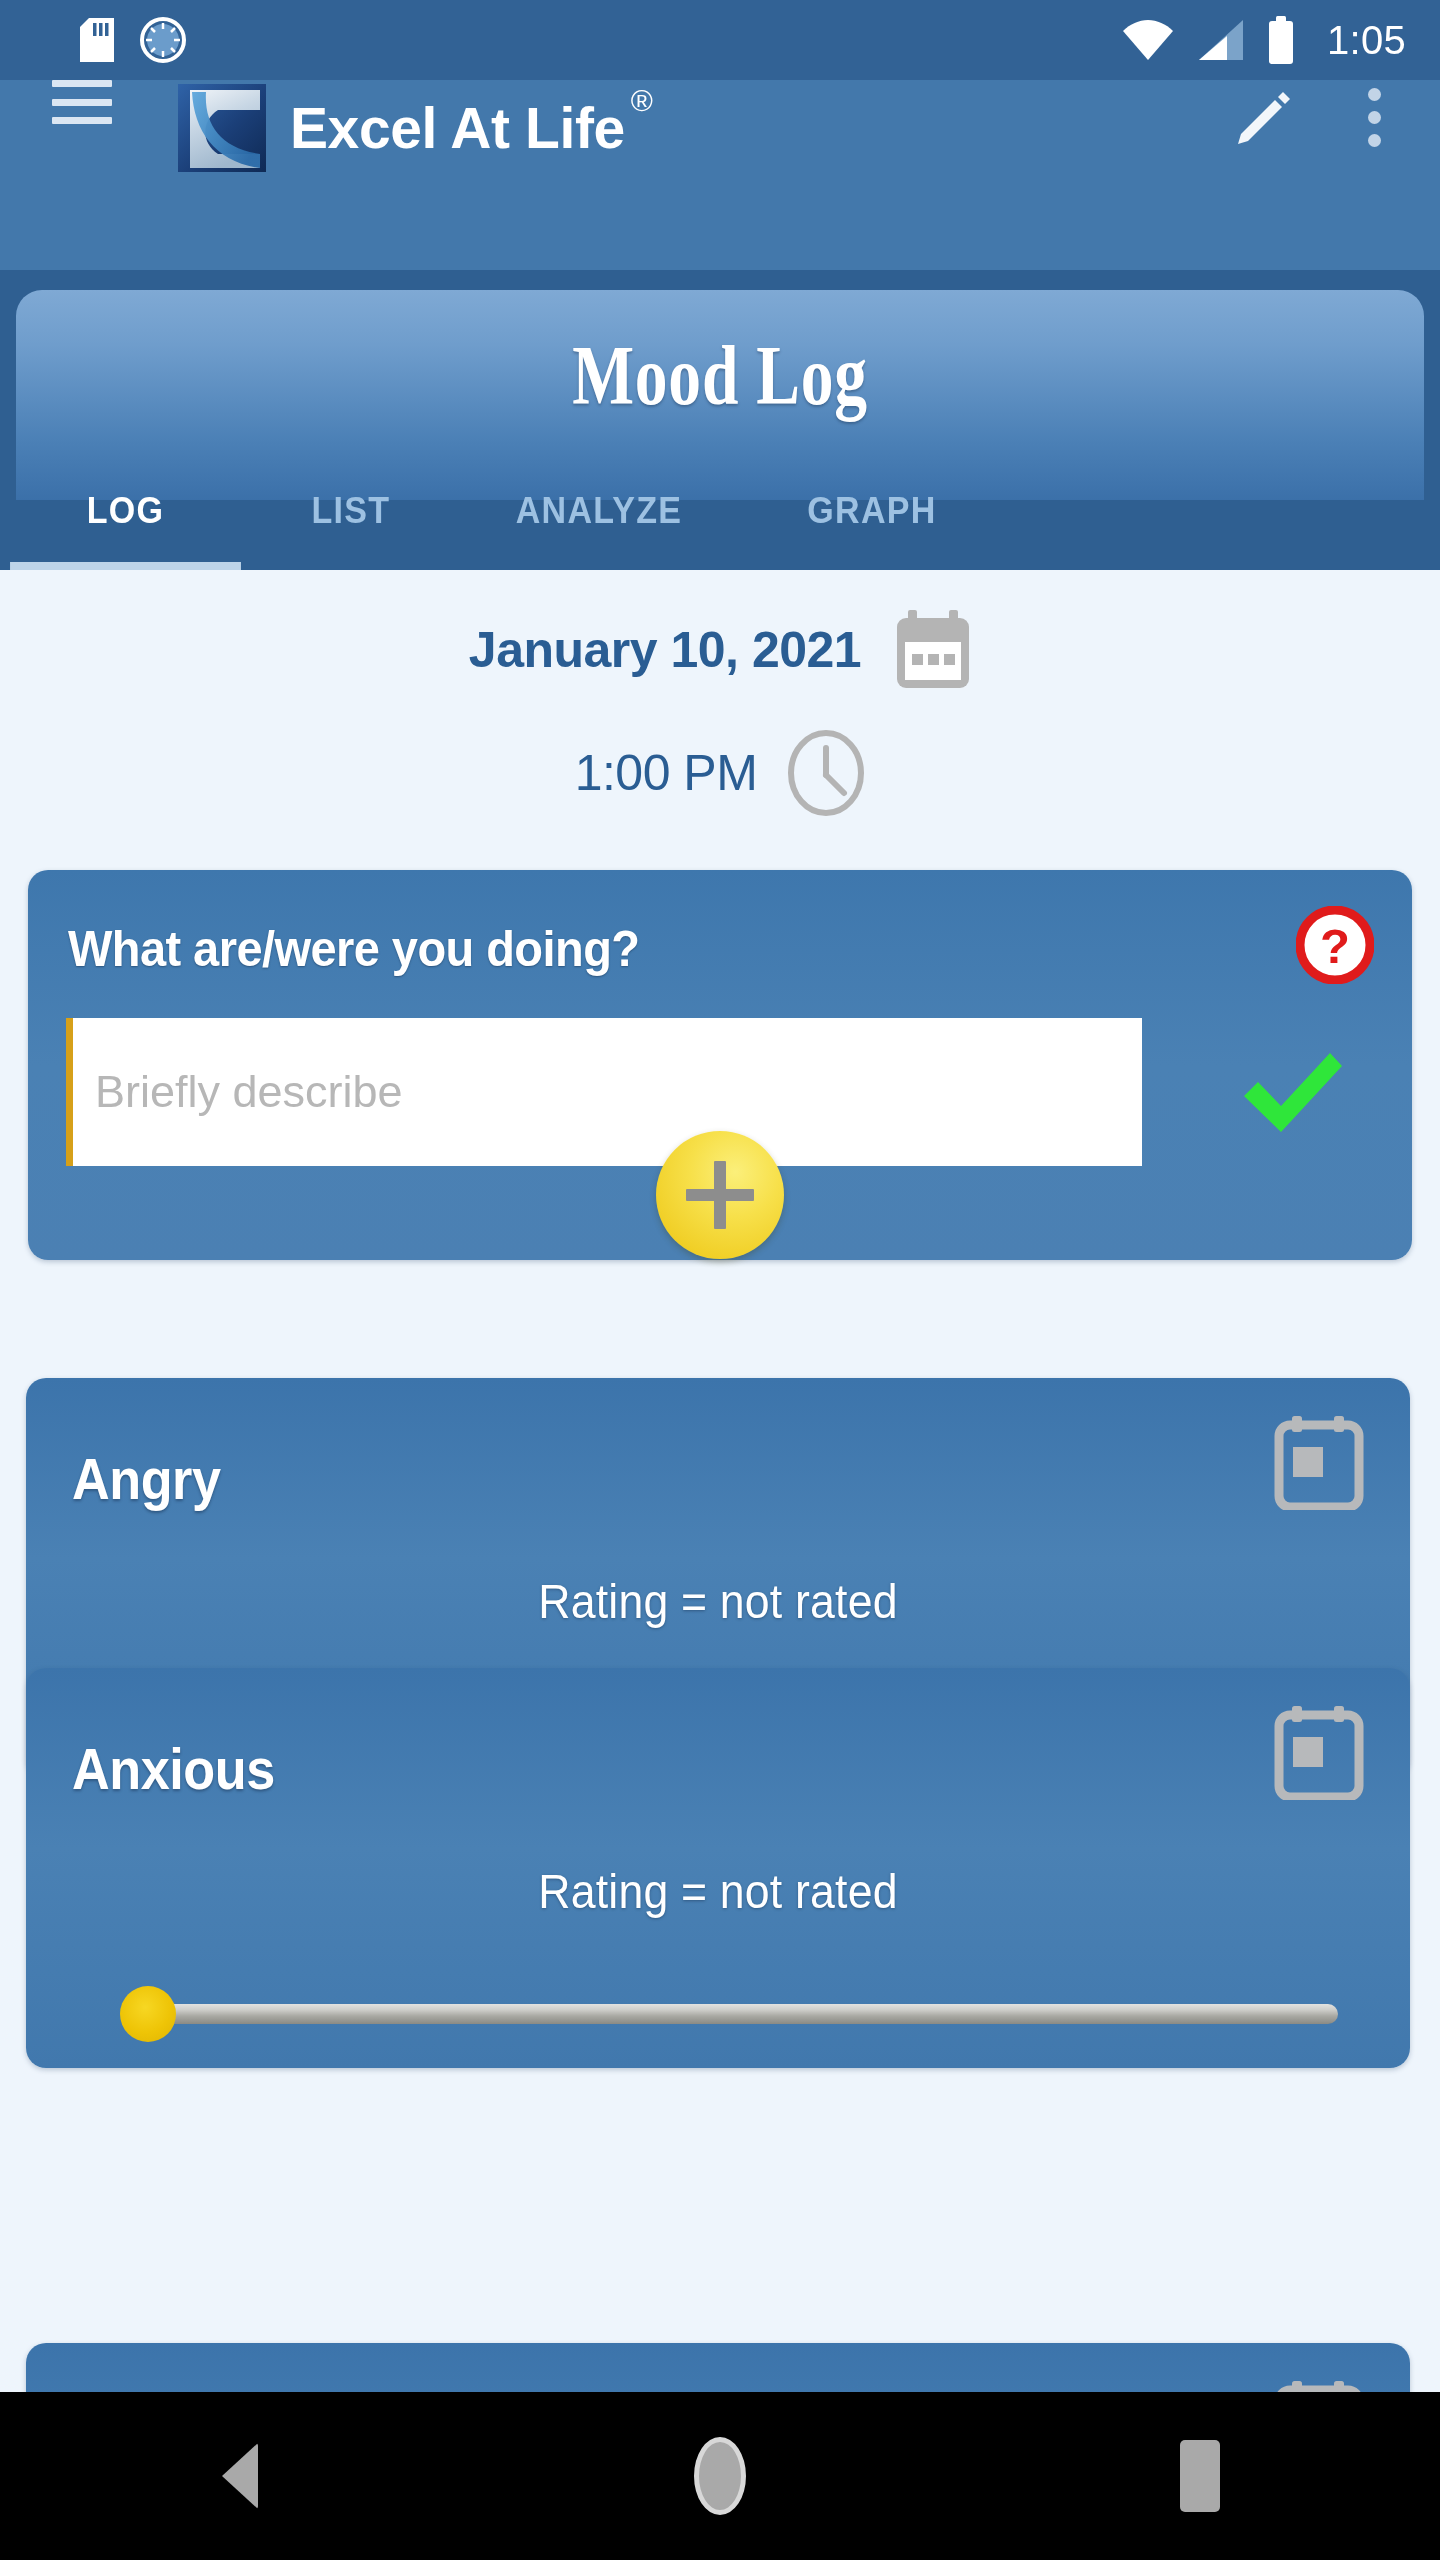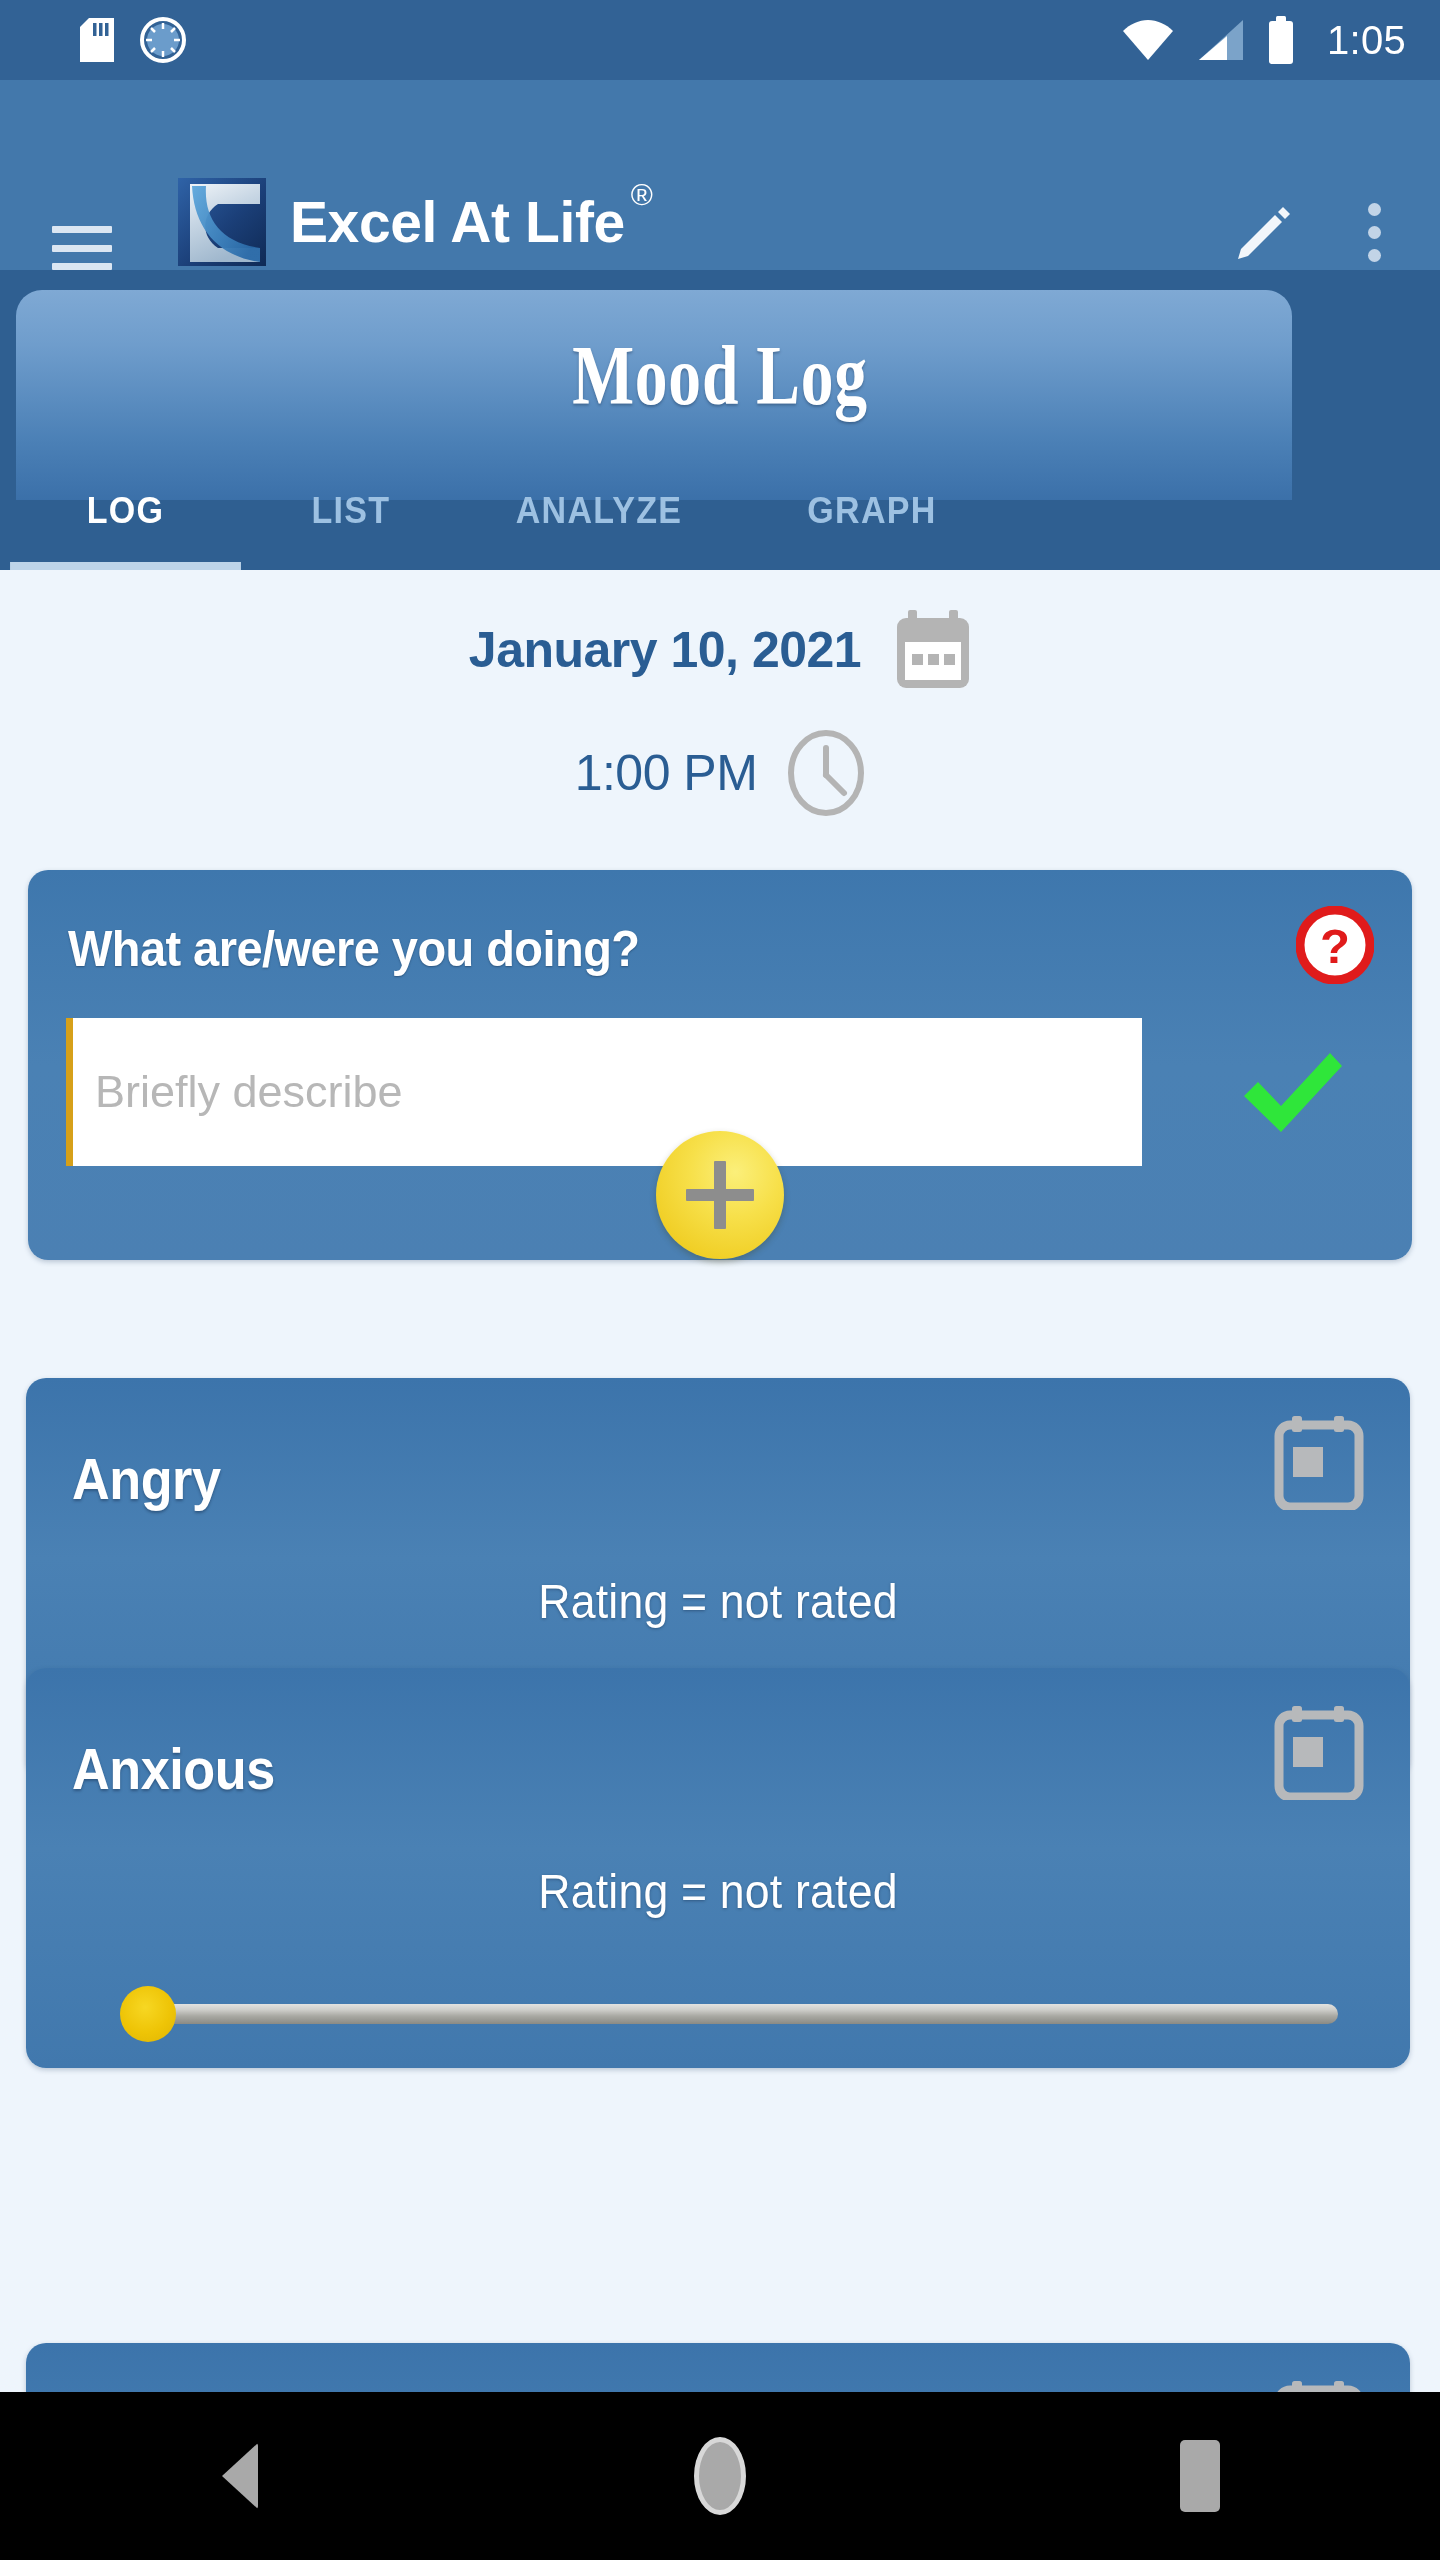--- a/index.html
+++ b/index.html
@@ -47,21 +47,21 @@
     line-height: 1;
   }
 
   
   .app-bar {
     position: absolute;
     left: 0; top: 80px;
     width: 1440px; height: 190px;
     background: #4378ab;
     display: flex;
-    align-items: flex-end;
+    align-items: flex-start;
     box-sizing: border-box;
     padding: 0 43px 0 52px;
   }
   .hamburger {
     width: 60px; height: 44px;
     display: flex; flex-direction: column; justify-content: space-between;
     cursor: pointer;
     flex: 0 0 auto;
   }
   .hamburger span {
@@ -116,21 +116,21 @@
   .title-panel-wrap {
     position: absolute;
     left: 0; top: 270px;
     width: 1440px; height: 300px;
     background: #2f5f91;
     overflow: hidden;
   }
   .title-card {
     position: absolute;
     left: 16px; top: 20px;
-    width: 1276px; height: 210px;
+    width: 1408px; height: 210px;
     border-radius: 26px 26px 0 0;
     background: linear-gradient(180deg, #7fa9d4 0%, #6f9dcc 26%, #4b80b6 72%, #3b70a9 100%);
   }
   .title-text {
     position: absolute;
     left: 0; top: 44px;
     width: 1408px;
     text-align: center;
     color: #ffffff;
     font-family: "Liberation Serif", serif;

